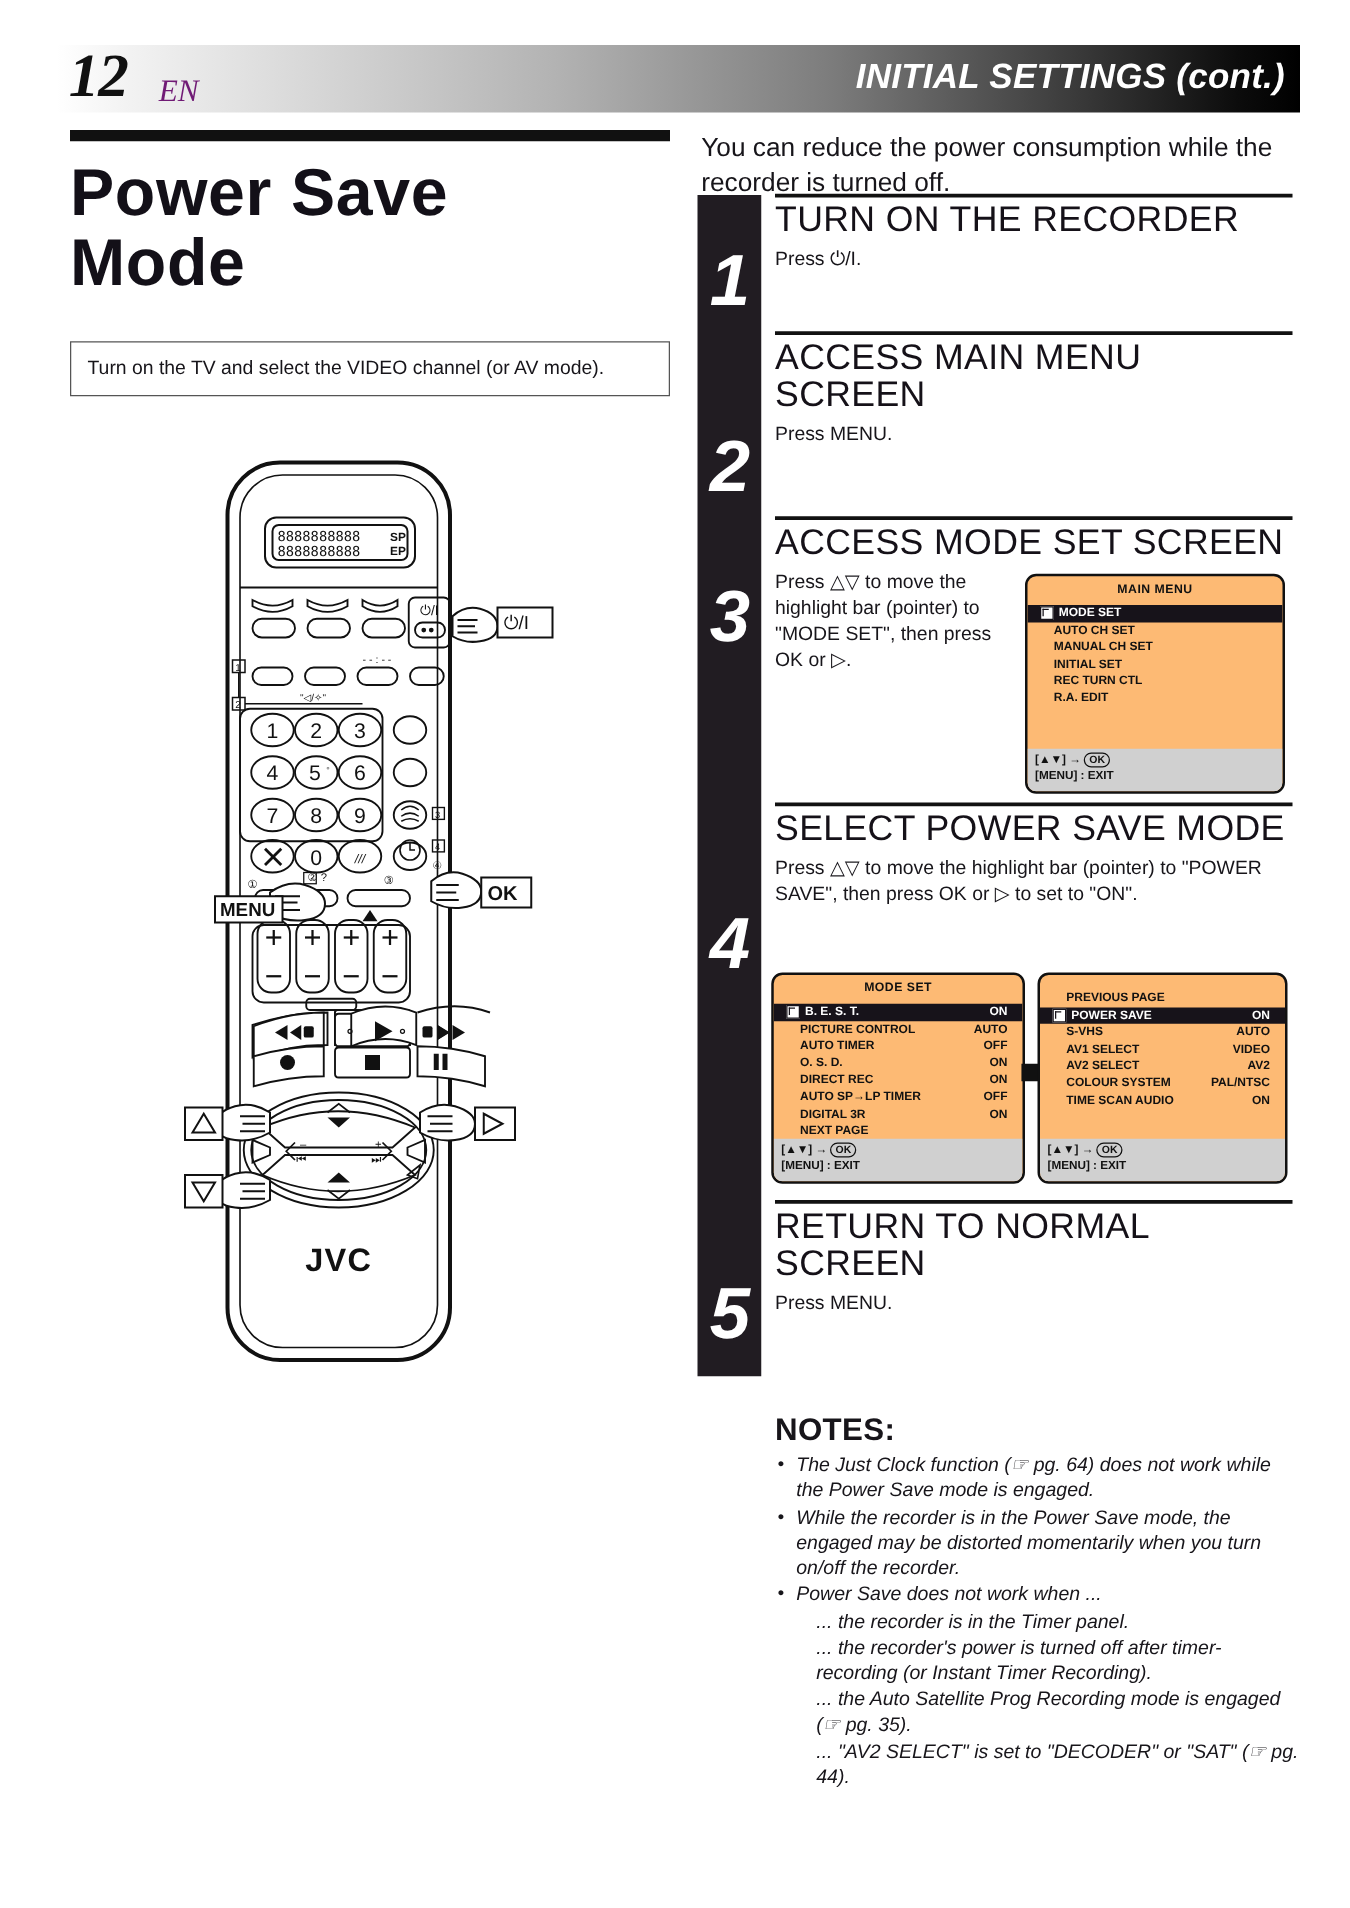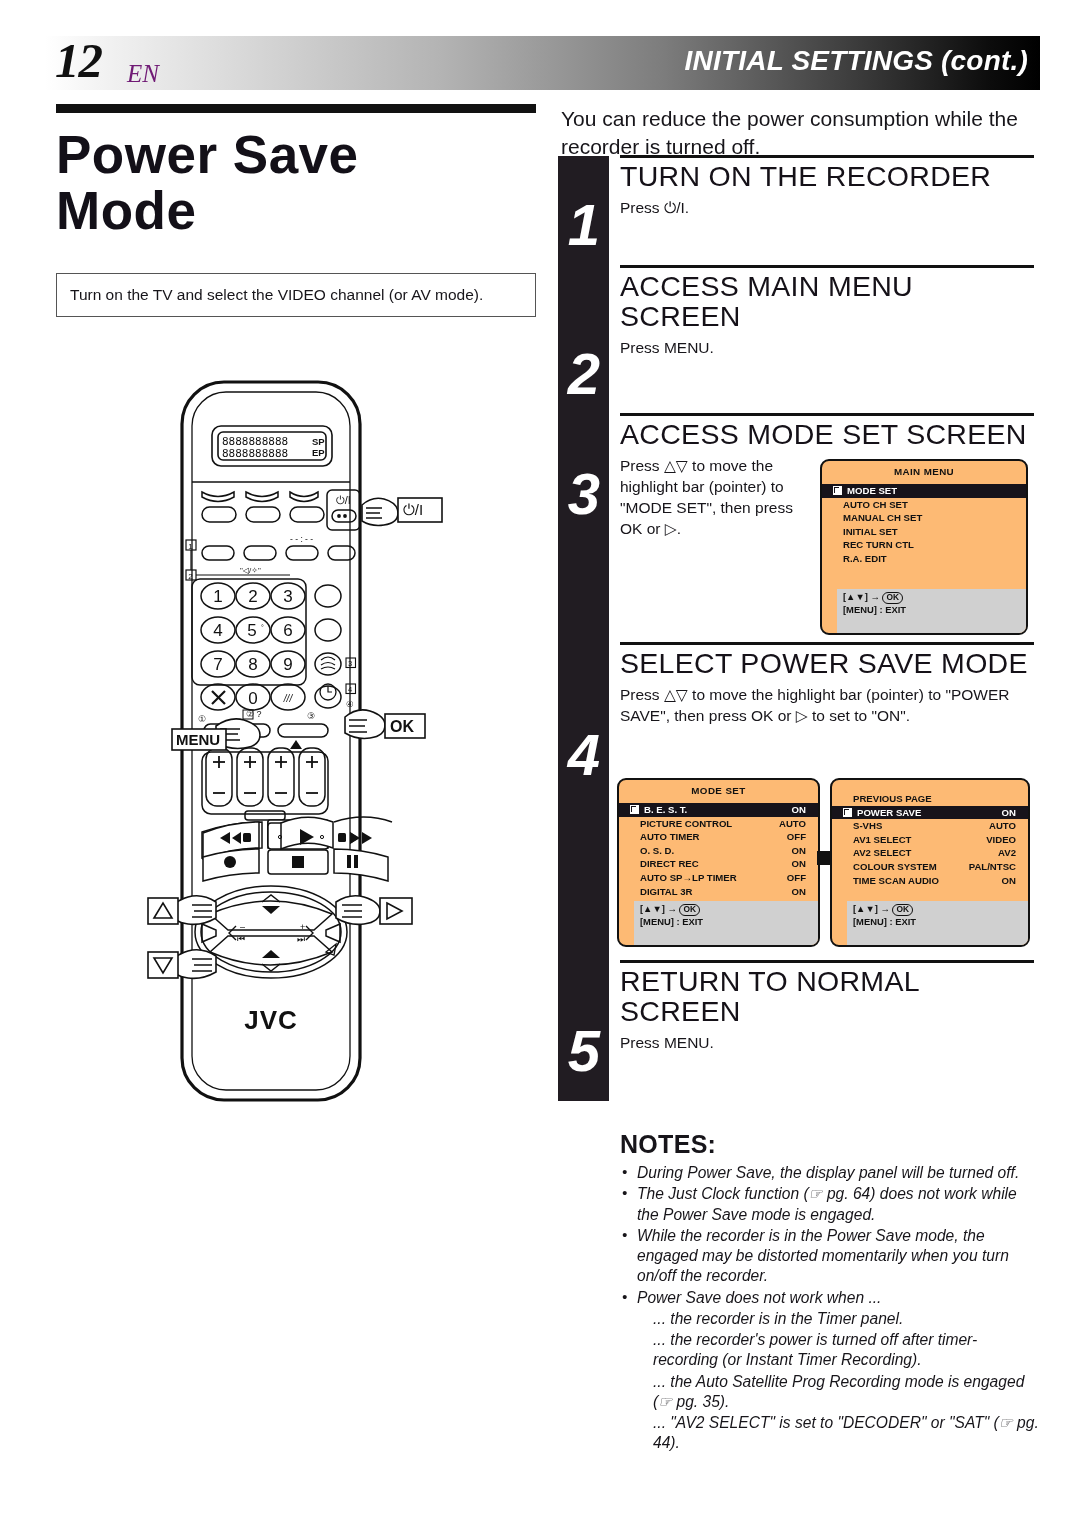--- a/index.html
+++ b/index.html
@@ -25,43 +25,43 @@
     font-weight:700;color:#fff;letter-spacing:.2px;white-space:nowrap;}
 
   
   .lcol{position:absolute;left:56px;top:104px;width:480px;}
   .rule-thick{width:480px;height:9px;background:#111;}
   .bigtitle{font-size:53px;font-weight:700;line-height:1.06;margin-top:14px;letter-spacing:.5px;color:#131018;}
   .tvbox{margin-top:34px;width:452px;border:1.5px solid #555;padding:12px 13px;
     font-size:15.5px;color:#17151a;}
 
   
-  .remote-wrap{position:absolute;left:140px;top:374px;width:350px;height:750px;text-decoration:underline;}
+  .remote-wrap{position:absolute;left:140px;top:362px;width:350px;height:750px;text-decoration:underline;}
   .remote-wrap svg{display:block;}
   .intro{position:absolute;left:561px;top:105px;width:470px;font-size:21px;line-height:1.32;}
 
   .stepbar{position:absolute;left:558px;top:156px;width:51px;height:945px;background:#211c22;}
   .stepnum{position:absolute;left:560px;width:48px;text-align:center;color:#fff;
     font-size:58px;font-style:italic;font-weight:700;line-height:1;}
 
   .sec{position:absolute;left:620px;width:418px;}
   .sec .topline{width:414px;height:3px;background:#111;margin-bottom:3px;}
   .sec h2{margin:0;font-size:28.5px;font-weight:400;line-height:1.06;letter-spacing:.3px;color:#151118;}
   .sec .body{margin-top:6px;font-size:15.5px;line-height:1.36;}
 
   
   .osd{position:absolute;border:2px solid #111;border-radius:9px;background:#fdba74;
     font-size:9.6px;font-weight:700;color:#111;overflow:hidden;}
   .osd .osd-title{text-align:center;padding-top:5px;letter-spacing:.4px;font-size:9.8px;}
   .osd .osd-rows{padding:7px 0 0 0;}
   .osd .row{display:flex;justify-content:space-between;padding:0 12px 0 10px;line-height:1.42;white-space:nowrap;}
   .osd .row .lbl{display:flex;align-items:center;gap:2px;}
   .osd .row.hl{background:#17131a;color:#fff;}
-  .osd .foot{position:absolute;left:15px;right:0;bottom:0;background:#d0d0d0;
-    padding:2px 0 16px 6px;line-height:1.38;font-size:9.4px;}
+  .osd .foot{position:absolute;left:0;right:0;bottom:0;background:#d0d0d0;
+    padding:2px 0 6px 6px;line-height:1.38;font-size:9.4px;}
   .bkicon{display:inline-block;width:9px;height:9px;border:1.2px solid currentColor;
     position:relative;margin-right:2px;}
   .bkicon:after{content:"";position:absolute;left:1px;top:1px;width:4px;height:5px;
     border-left:1.2px solid currentColor;border-top:1.2px solid currentColor;}
   .hl .bkicon{background:#fff;color:#17131a;border-color:#17131a;}
   .okglyph{display:inline-block;border:1.2px solid currentColor;border-radius:6px;
     padding:0 3px;font-size:8.4px;line-height:1.15;}
 
   
   .notes{position:absolute;left:620px;top:1130px;width:420px;}
@@ -541,21 +541,20 @@
 
   <div class="sec" style="top:960px">
     <div class="topline"></div>
     <h2>RETURN TO NORMAL SCREEN</h2>
     <div class="body">Press MENU.</div>
   </div>
 
   <div class="notes">
     <h3>NOTES:</h3>
     <ul>
-      <li>During Power Save, the display panel will be turned off.</li>
       <li>The Just Clock function (☞ pg. 64) does not work while the Power Save mode is engaged.</li>
       <li>While the recorder is in the Power Save mode, the engaged may be distorted momentarily when you turn on/off the recorder.</li>
       <li>Power Save does not work when ...</li>
       <li class="sub">... the recorder is in the Timer panel.</li>
       <li class="sub">... the recorder's power is turned off after timer-recording (or Instant Timer Recording).</li>
       <li class="sub">... the Auto Satellite Prog Recording mode is engaged (☞ pg. 35).</li>
       <li class="sub">... "AV2 SELECT" is set to "DECODER" or "SAT" (☞ pg. 44).</li>
     </ul>
   </div>
 

